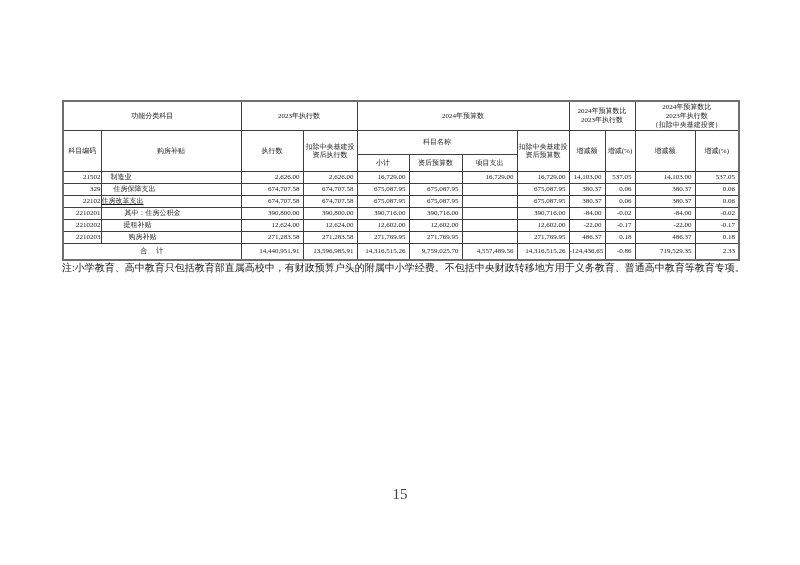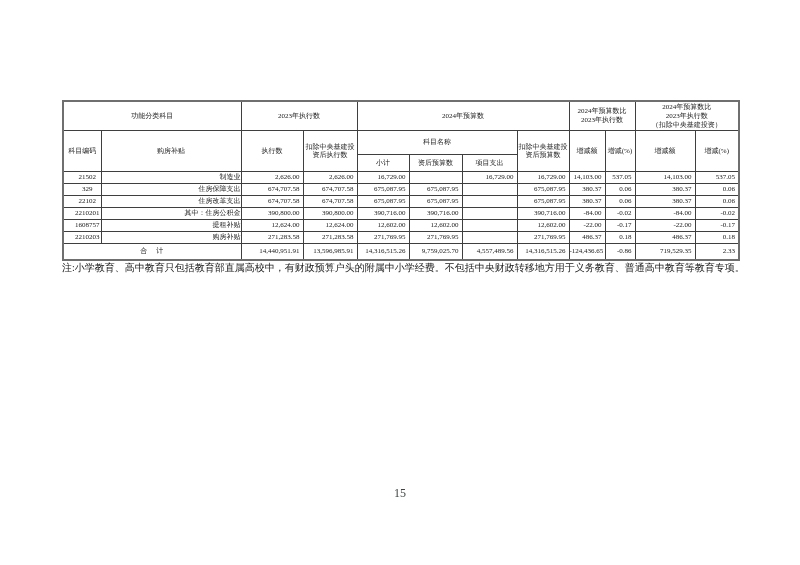--- a/index.html
+++ b/index.html
@@ -26,32 +26,32 @@
   }
   .budget th {
     text-align:center; vertical-align:middle;
     white-space:pre-line; padding:1px 1px;
   }
   .budget thead tr.h1 { height:27px; }
   .budget thead tr.h2 { height:24px; }
   .budget thead tr.h3 { height:17px; }
   .budget tbody tr { height:12px; }
   .budget tbody tr.total { height:16px; }
-  .budget td.code { text-align:center; padding-left:10px; white-space:nowrap; }
-  .budget td.name { text-align:right; white-space:nowrap; }
+  .budget td.code { text-align:right; padding-left:10px; white-space:nowrap; }
+  .budget td.name { text-align:left; white-space:nowrap; }
   .budget td.num  { text-align:right; padding-right:3px; white-space:nowrap; }
   .budget td.total-label { text-align:center; letter-spacing:1px; }
   .note {
     position:absolute; left:62px; top:261px; width:692px;
     font-size:10px; line-height:1.3; color:#1a1a1a;
     white-space:nowrap;
   }
   .page-number {
     position:absolute; left:0; top:486px; width:800px;
-    text-align:center; font-size:12px; color:#3c4640;
+    text-align:center; font-size:15px; color:#3c4640;
   }
 </style>
 </head>
 <body>
 
 <div class="sheet">
 
   <table class="budget">
     <colgroup>
       <col style="width:38px">
@@ -108,35 +108,35 @@
           <td class="num"></td>
           <td class="num">16,729.00</td>
           <td class="num">16,729.00</td>
           <td class="num">14,103.00</td>
           <td class="num">537.05</td>
           <td class="num">14,103.00</td>
           <td class="num">537.05</td>
         </tr>
         <tr>
           <td class="code">329</td>
-          <td class="name" style="padding-left: 19px;">住房保障支出</td>
+          <td class="name" style="padding-left: 12px;">住房保障支出</td>
           <td class="num">674,707.58</td>
           <td class="num">674,707.58</td>
           <td class="num">675,087.95</td>
           <td class="num">675,087.95</td>
           <td class="num"></td>
           <td class="num">675,087.95</td>
           <td class="num">380.37</td>
           <td class="num">0.06</td>
           <td class="num">380.37</td>
           <td class="num">0.06</td>
         </tr>
         <tr>
           <td class="code">22102</td>
-          <td class="name" style="padding-left: 25px;">住房改革支出</td>
+          <td class="name" style="padding-left: 0; text-decoration: underline;">住房改革支出</td>
           <td class="num">674,707.58</td>
           <td class="num">674,707.58</td>
           <td class="num">675,087.95</td>
           <td class="num">675,087.95</td>
           <td class="num"></td>
           <td class="num">675,087.95</td>
           <td class="num">380.37</td>
           <td class="num">0.06</td>
           <td class="num">380.37</td>
           <td class="num">0.06</td>
@@ -149,22 +149,22 @@
           <td class="num">390,716.00</td>
           <td class="num">390,716.00</td>
           <td class="num"></td>
           <td class="num">390,716.00</td>
           <td class="num">-84.00</td>
           <td class="num">-0.02</td>
           <td class="num">-84.00</td>
           <td class="num">-0.02</td>
         </tr>
         <tr>
-          <td class="code">1608757</td>
-          <td class="name" style="padding-left: 40px;">提租补贴</td>
+          <td class="code">2210202</td>
+          <td class="name" style="padding-left: 22px;">提租补贴</td>
           <td class="num">12,624.00</td>
           <td class="num">12,624.00</td>
           <td class="num">12,602.00</td>
           <td class="num">12,602.00</td>
           <td class="num"></td>
           <td class="num">12,602.00</td>
           <td class="num">-22.00</td>
           <td class="num">-0.17</td>
           <td class="num">-22.00</td>
           <td class="num">-0.17</td>

